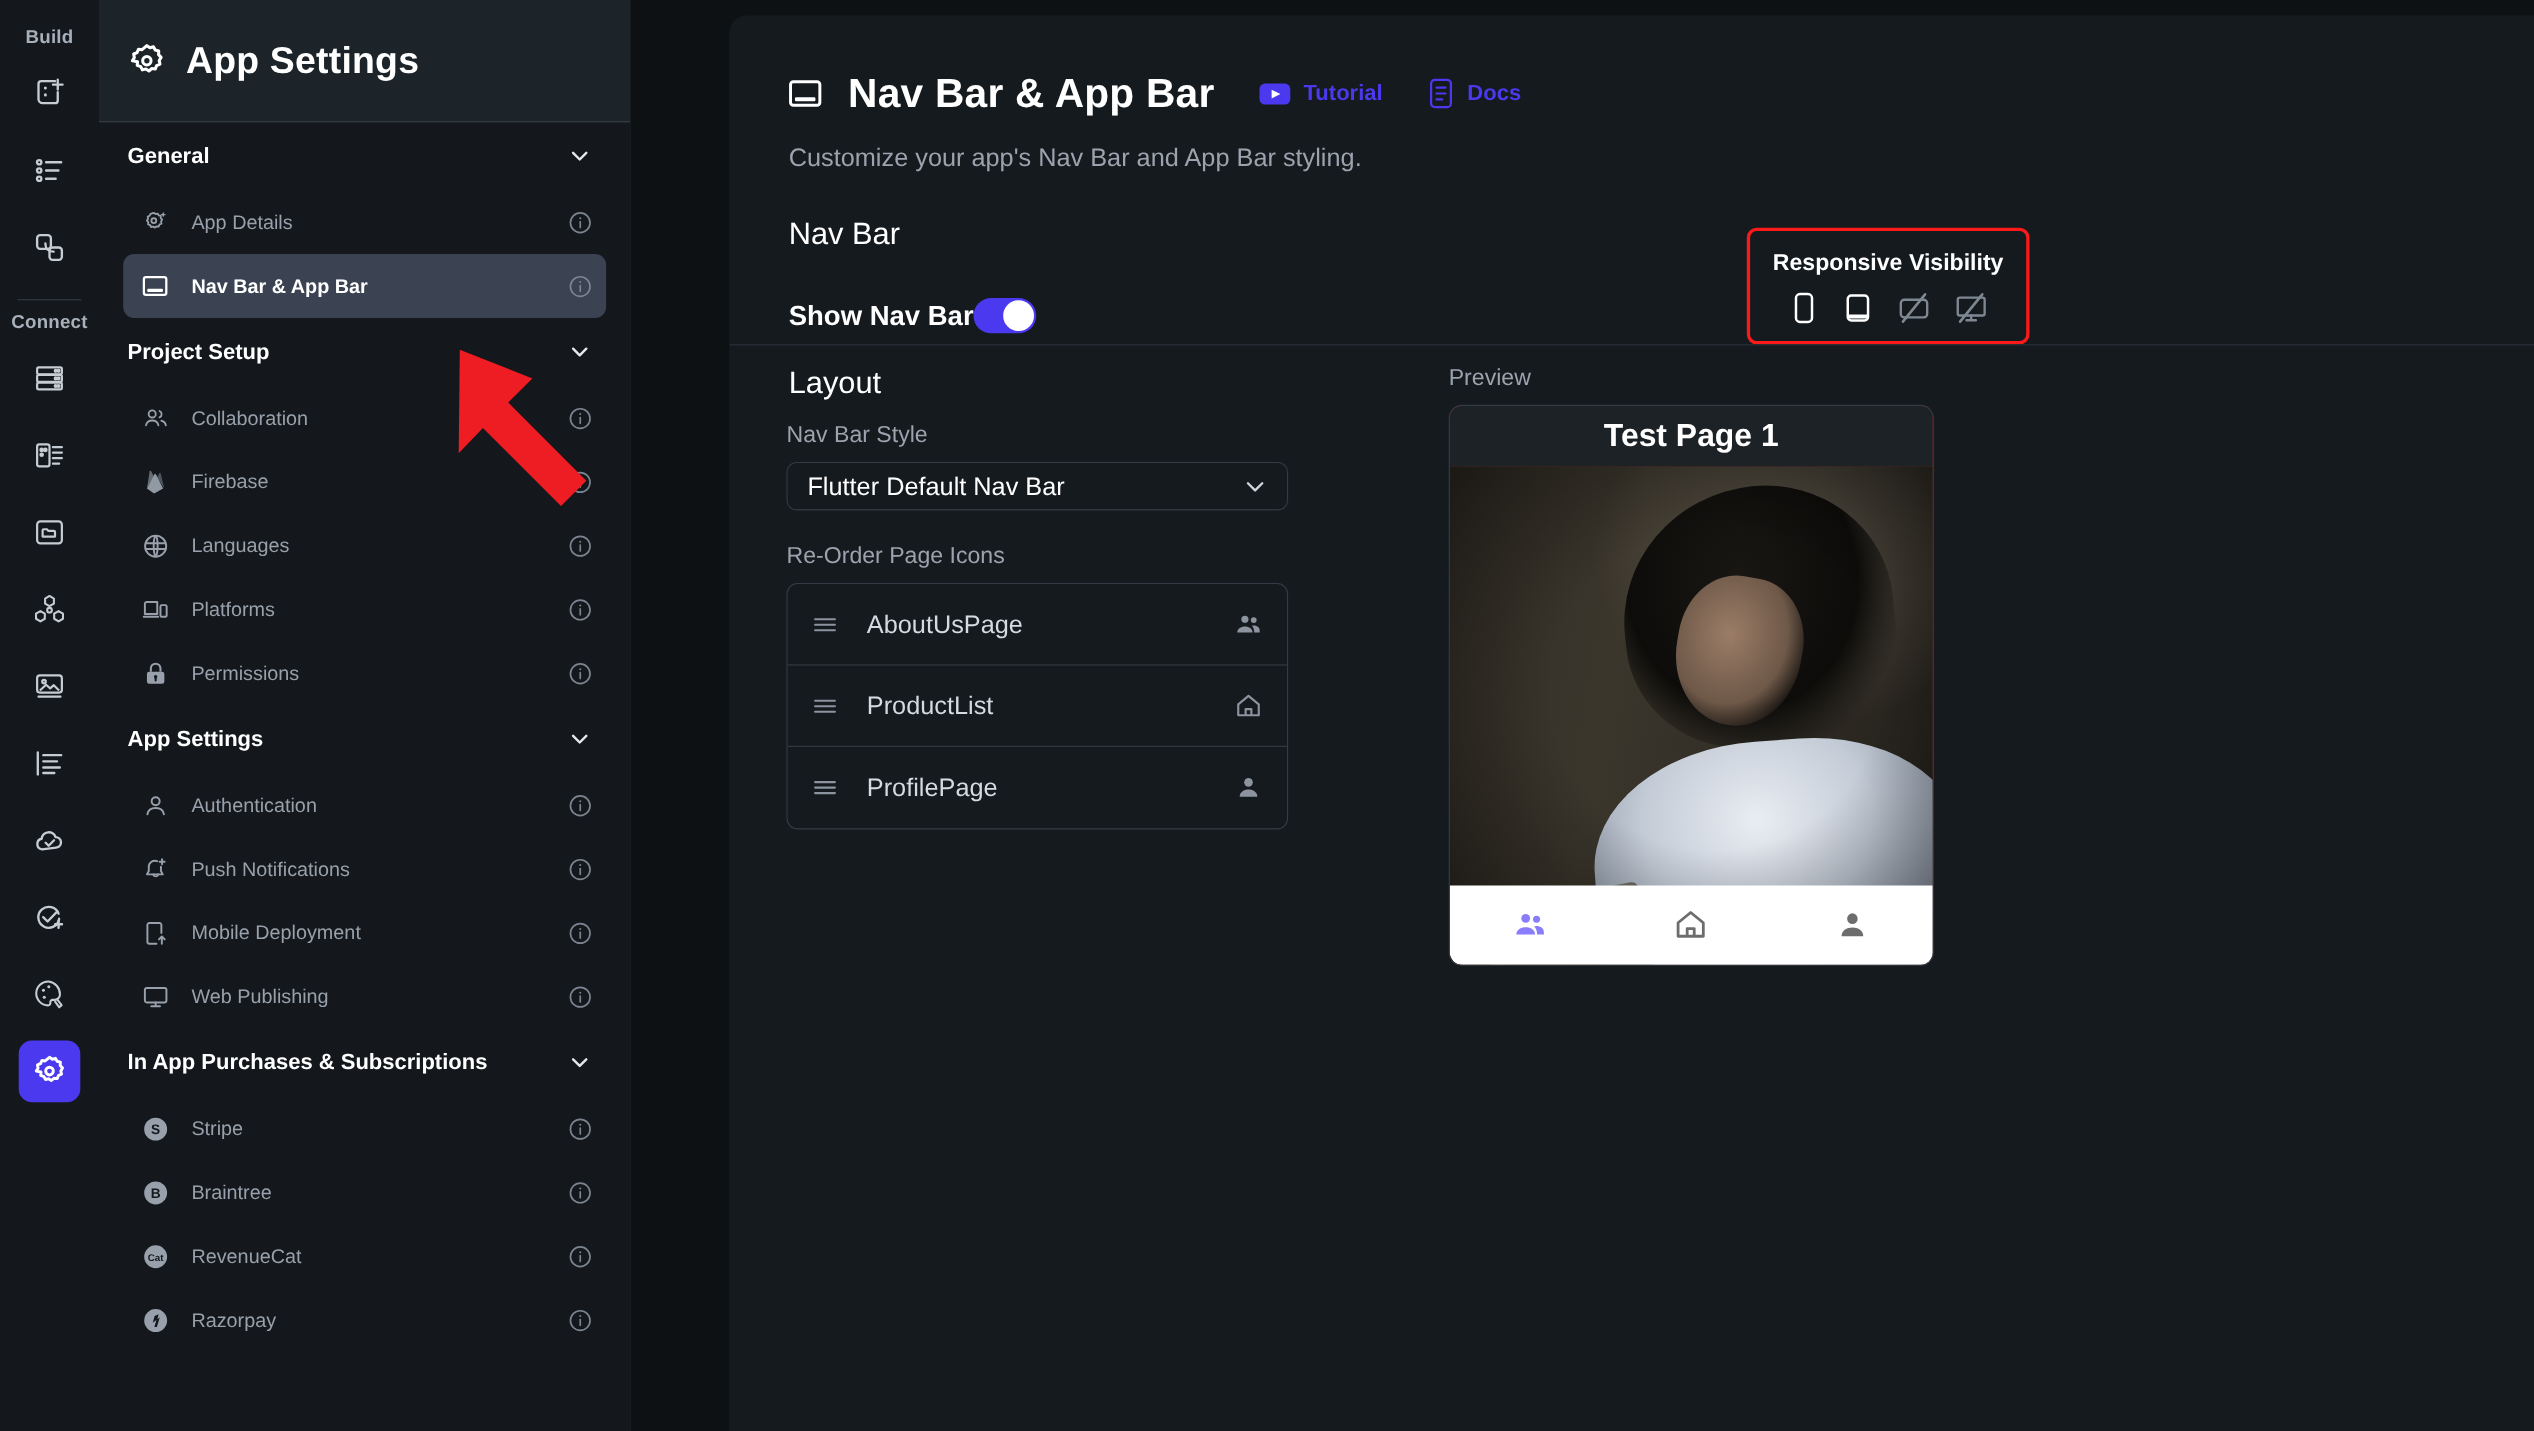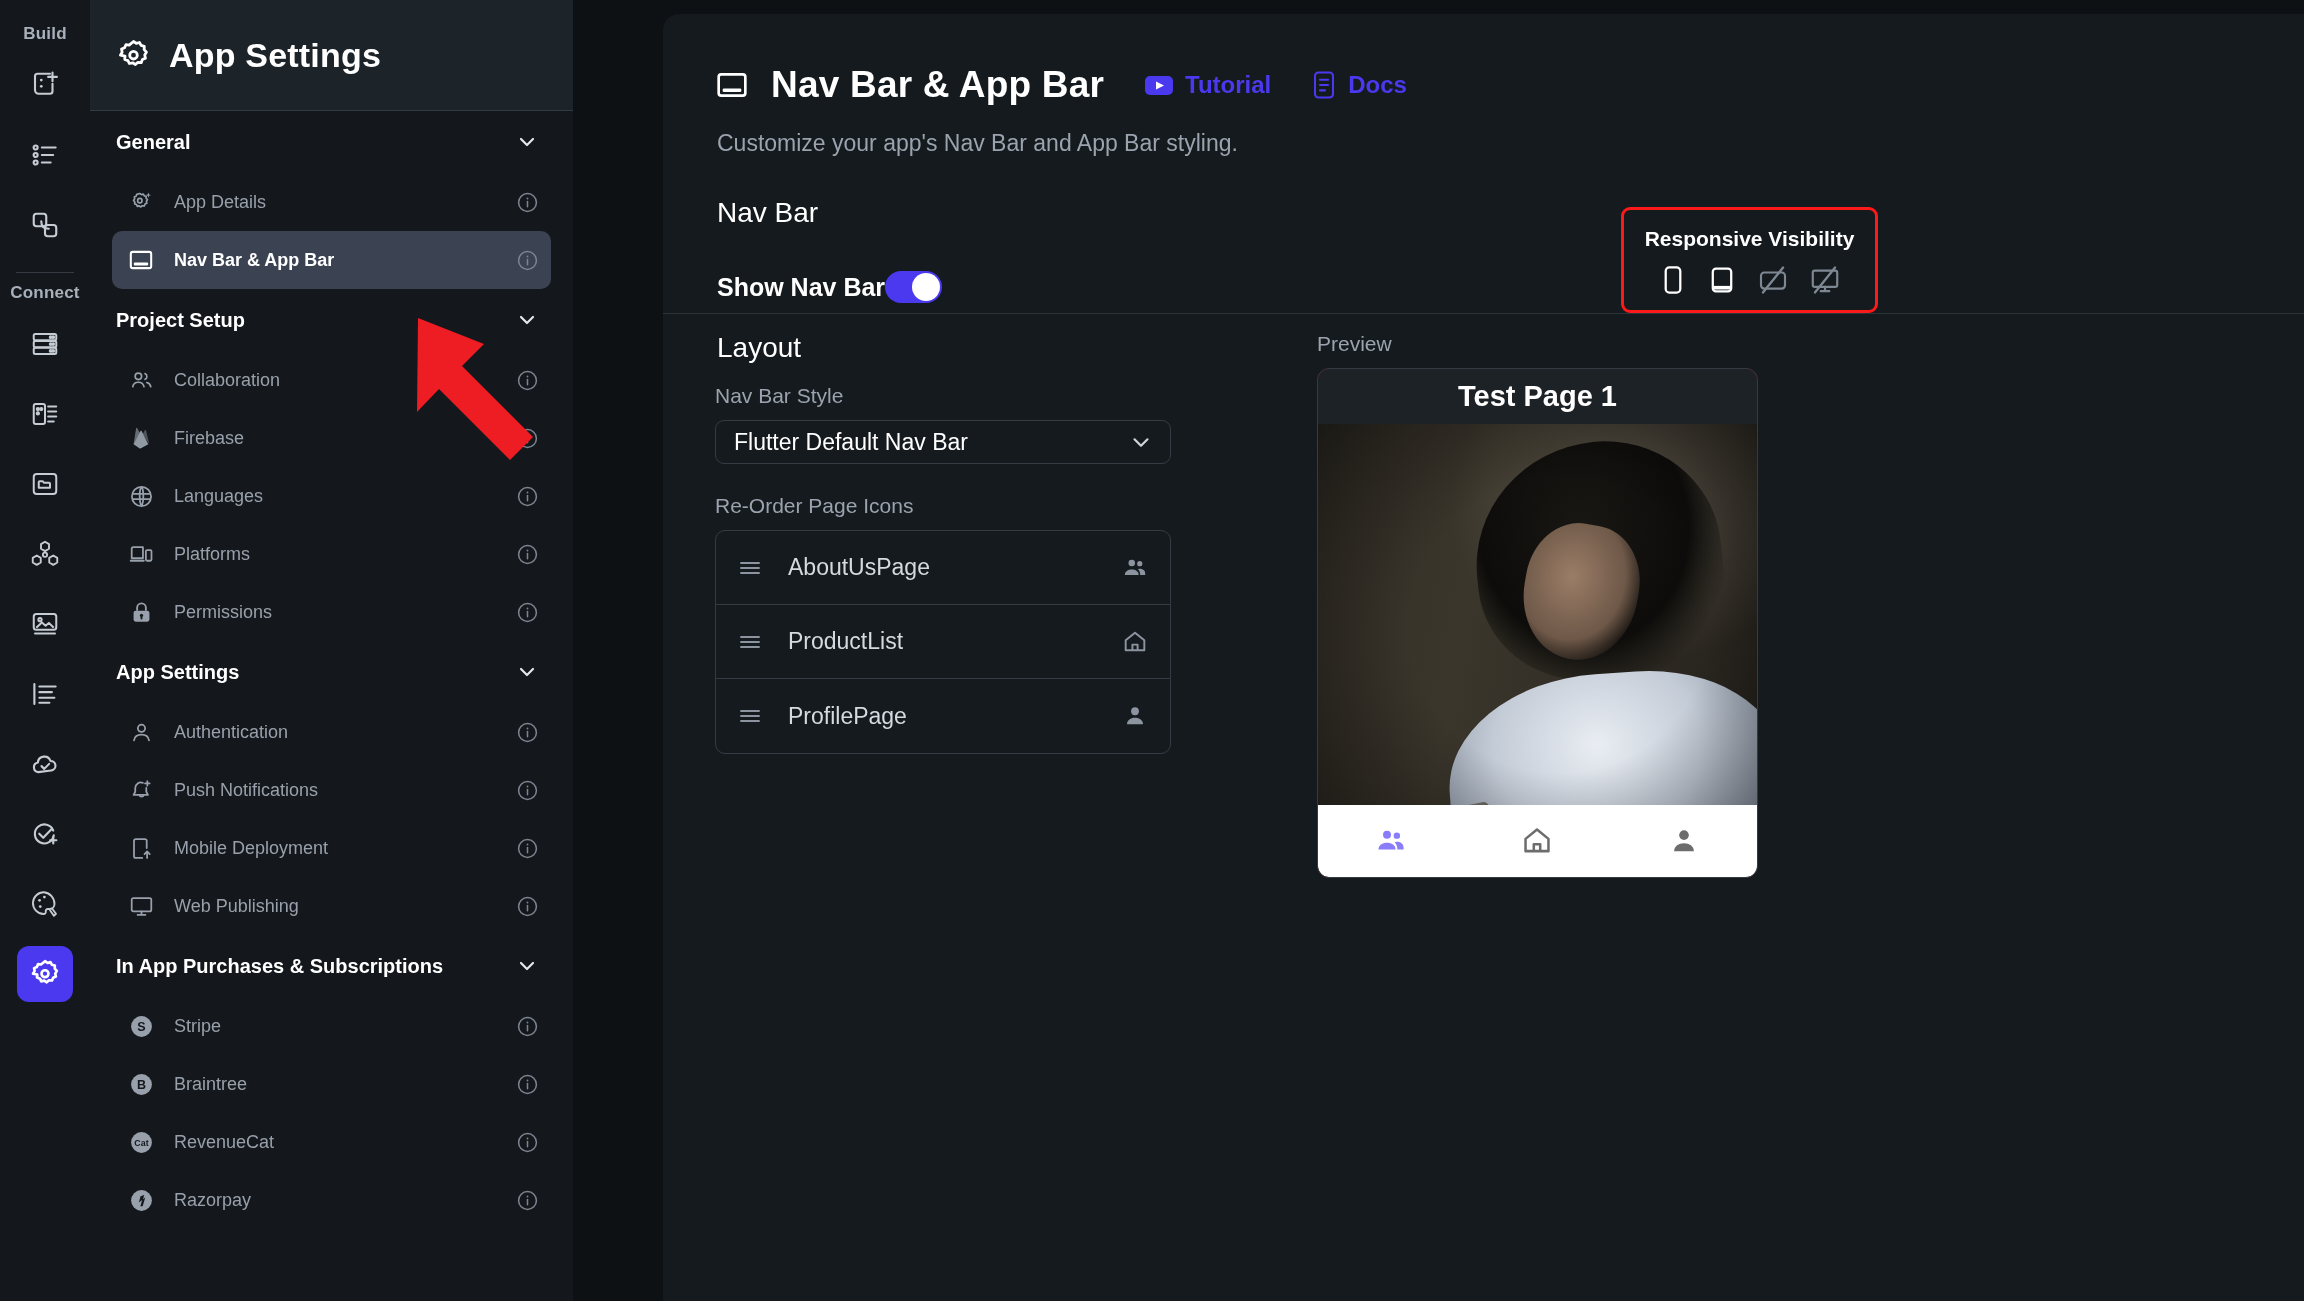--- a/index.html
+++ b/index.html
@@ -96,21 +96,21 @@
     overflow: hidden;
   }
   #panel-head { padding: 50px 0 0 52px; }
   #panel-title-row { display: flex; align-items: center; gap: 22px; }
   #panel-title-row .titleicon { color: #ffffff; display: flex; }
   #panel-title {
     color: #ffffff; font-size: 37px; font-weight: bold; letter-spacing: .2px;
   }
   .head-link {
     display: flex; align-items: center; gap: 11px;
-    color: #4b39ef; font-size: 24px; font-weight: bold;
+    color: #4b39ef; font-size: 20px; font-weight: bold;
     margin-left: 18px;
   }
   .head-link .lk-ic { display: flex; }
   #panel-sub {
     color: #9aa3ae; font-size: 23px; margin: 24px 0 0 2px;
   }
   .section-title {
     color: #ffffff; font-size: 28px; font-weight: normal;
     margin: 40px 0 0 2px;
   }
@@ -124,21 +124,21 @@
     background: #4b39ef; position: relative;
   }
   #navbar-toggle .knob {
     position: absolute; top: 2px; right: 2px;
     width: 28px; height: 28px; border-radius: 50%;
     background: #ffffff;
   }
 
   
   #responsive-box {
-    position: absolute; left: 958px; top: 193px;
+    position: absolute; left: 925px; top: 193px;
     width: 257px; height: 106px;
     border: 3px solid #fb1a1a; border-radius: 9px;
     display: flex; flex-direction: column; align-items: center;
     padding-top: 17px;
   }
   #responsive-title { color: #ffffff; font-size: 21px; font-weight: bold; }
   #responsive-icons { display: flex; gap: 22px; margin-top: 14px; }
   #responsive-icons .dev { display: flex; }
   #responsive-icons .dev.on { color: #ffffff; }
   #responsive-icons .dev.off { color: #7e8893; }

